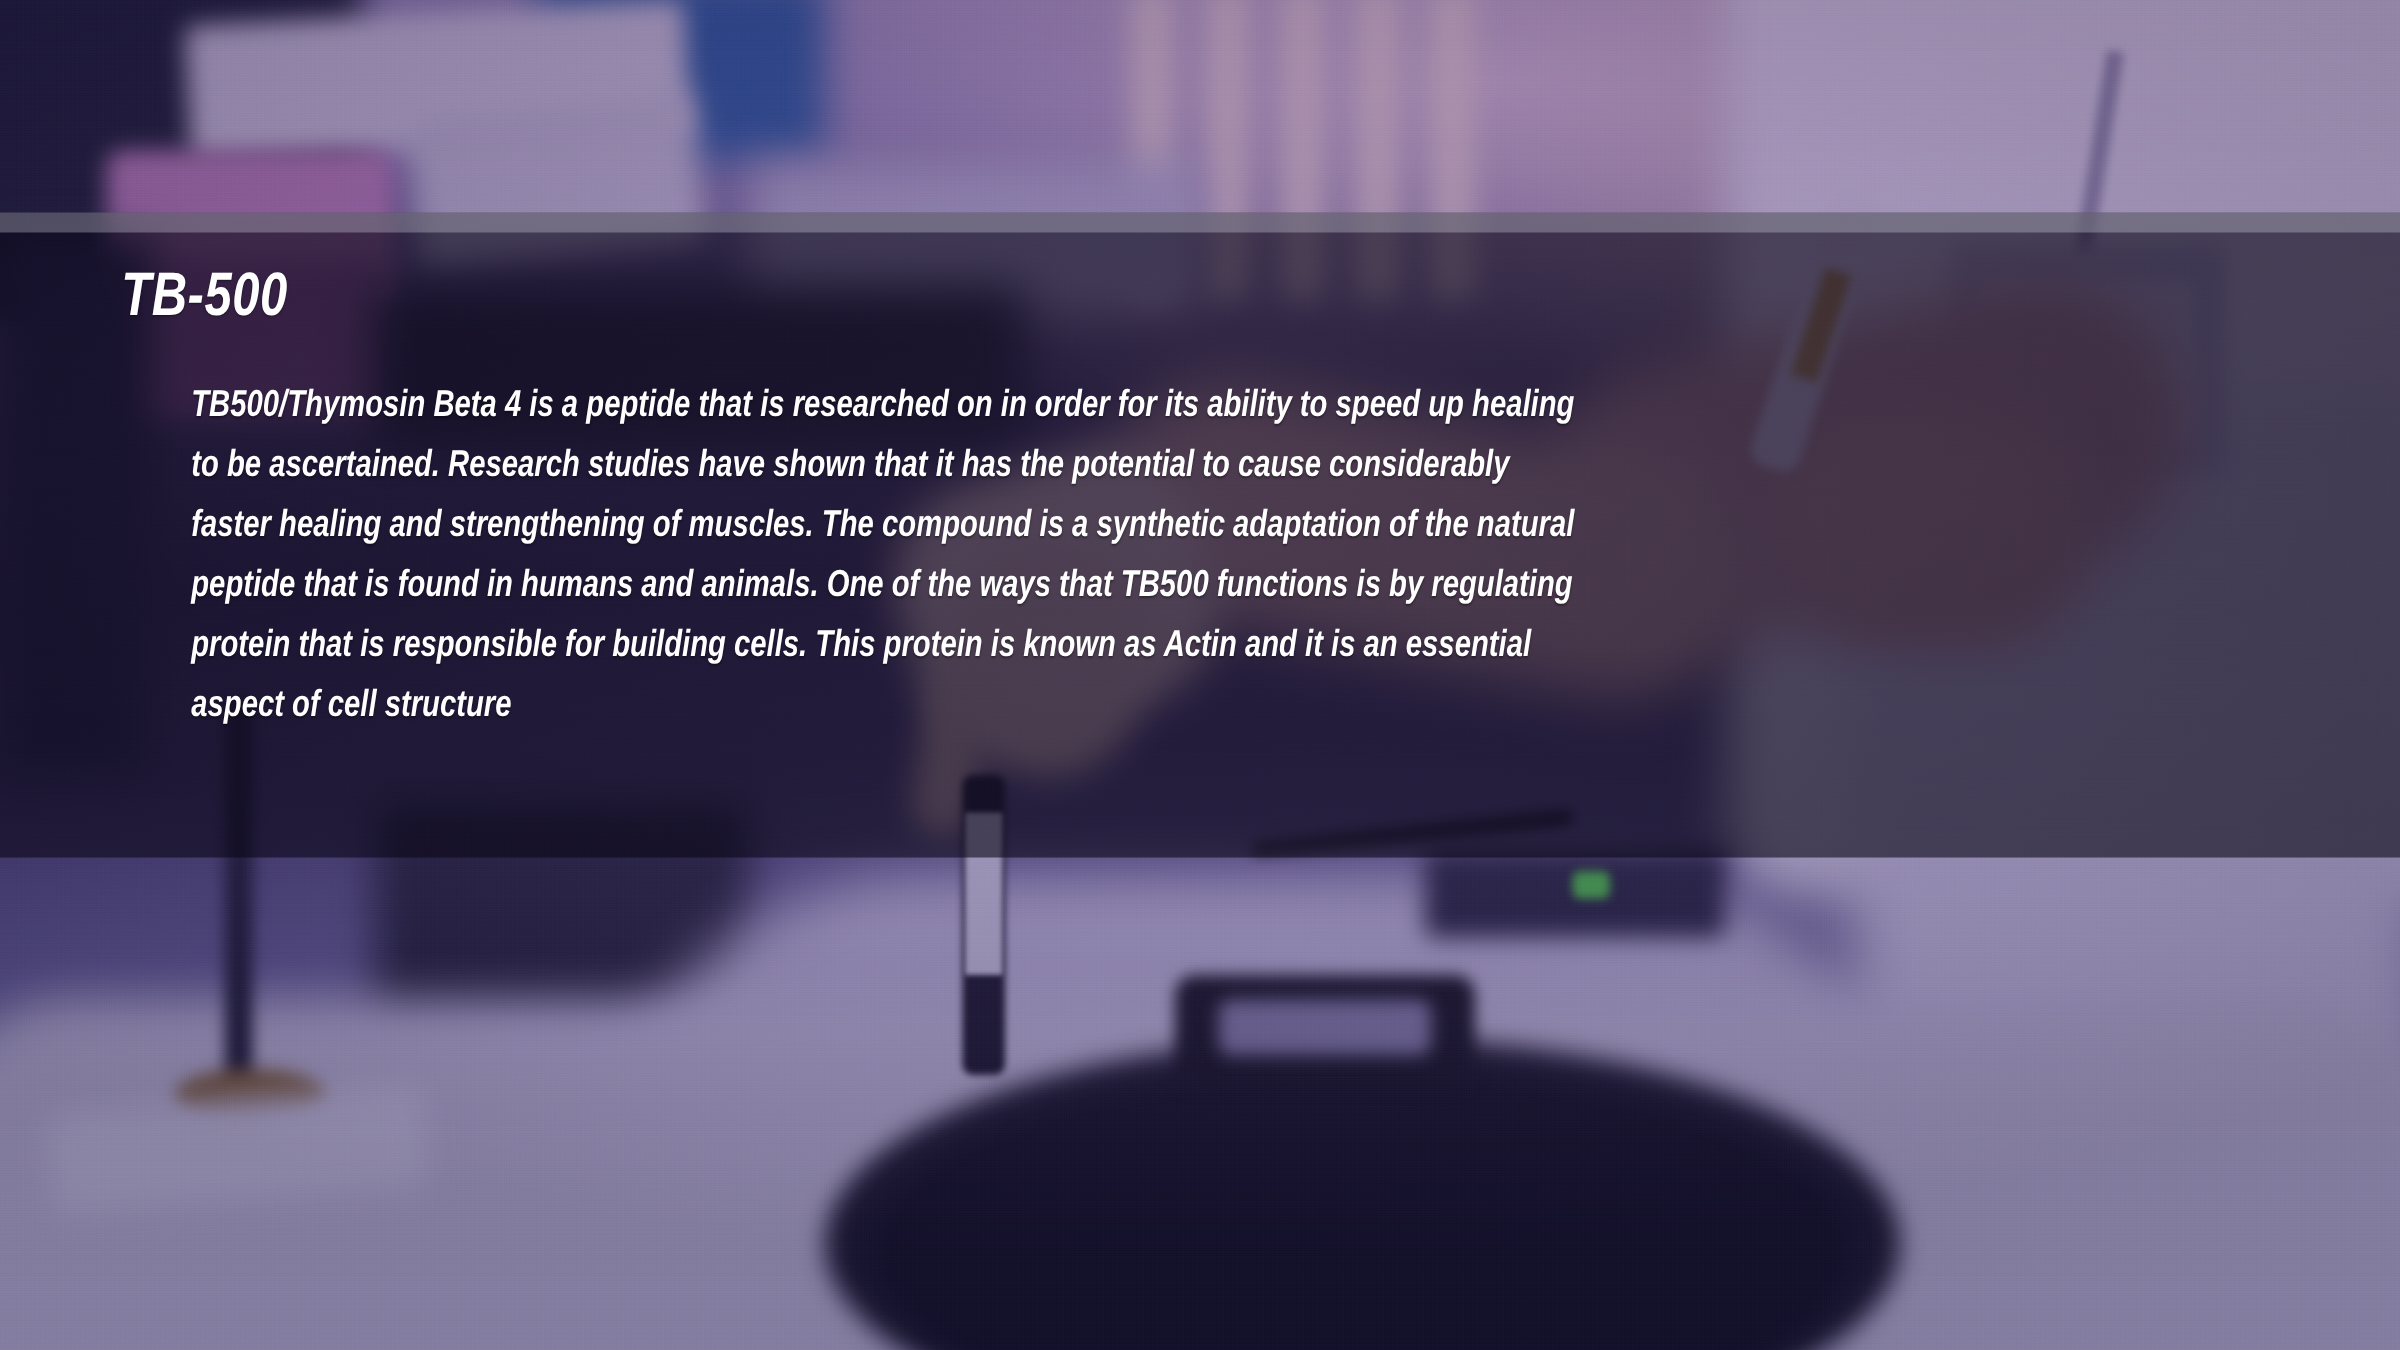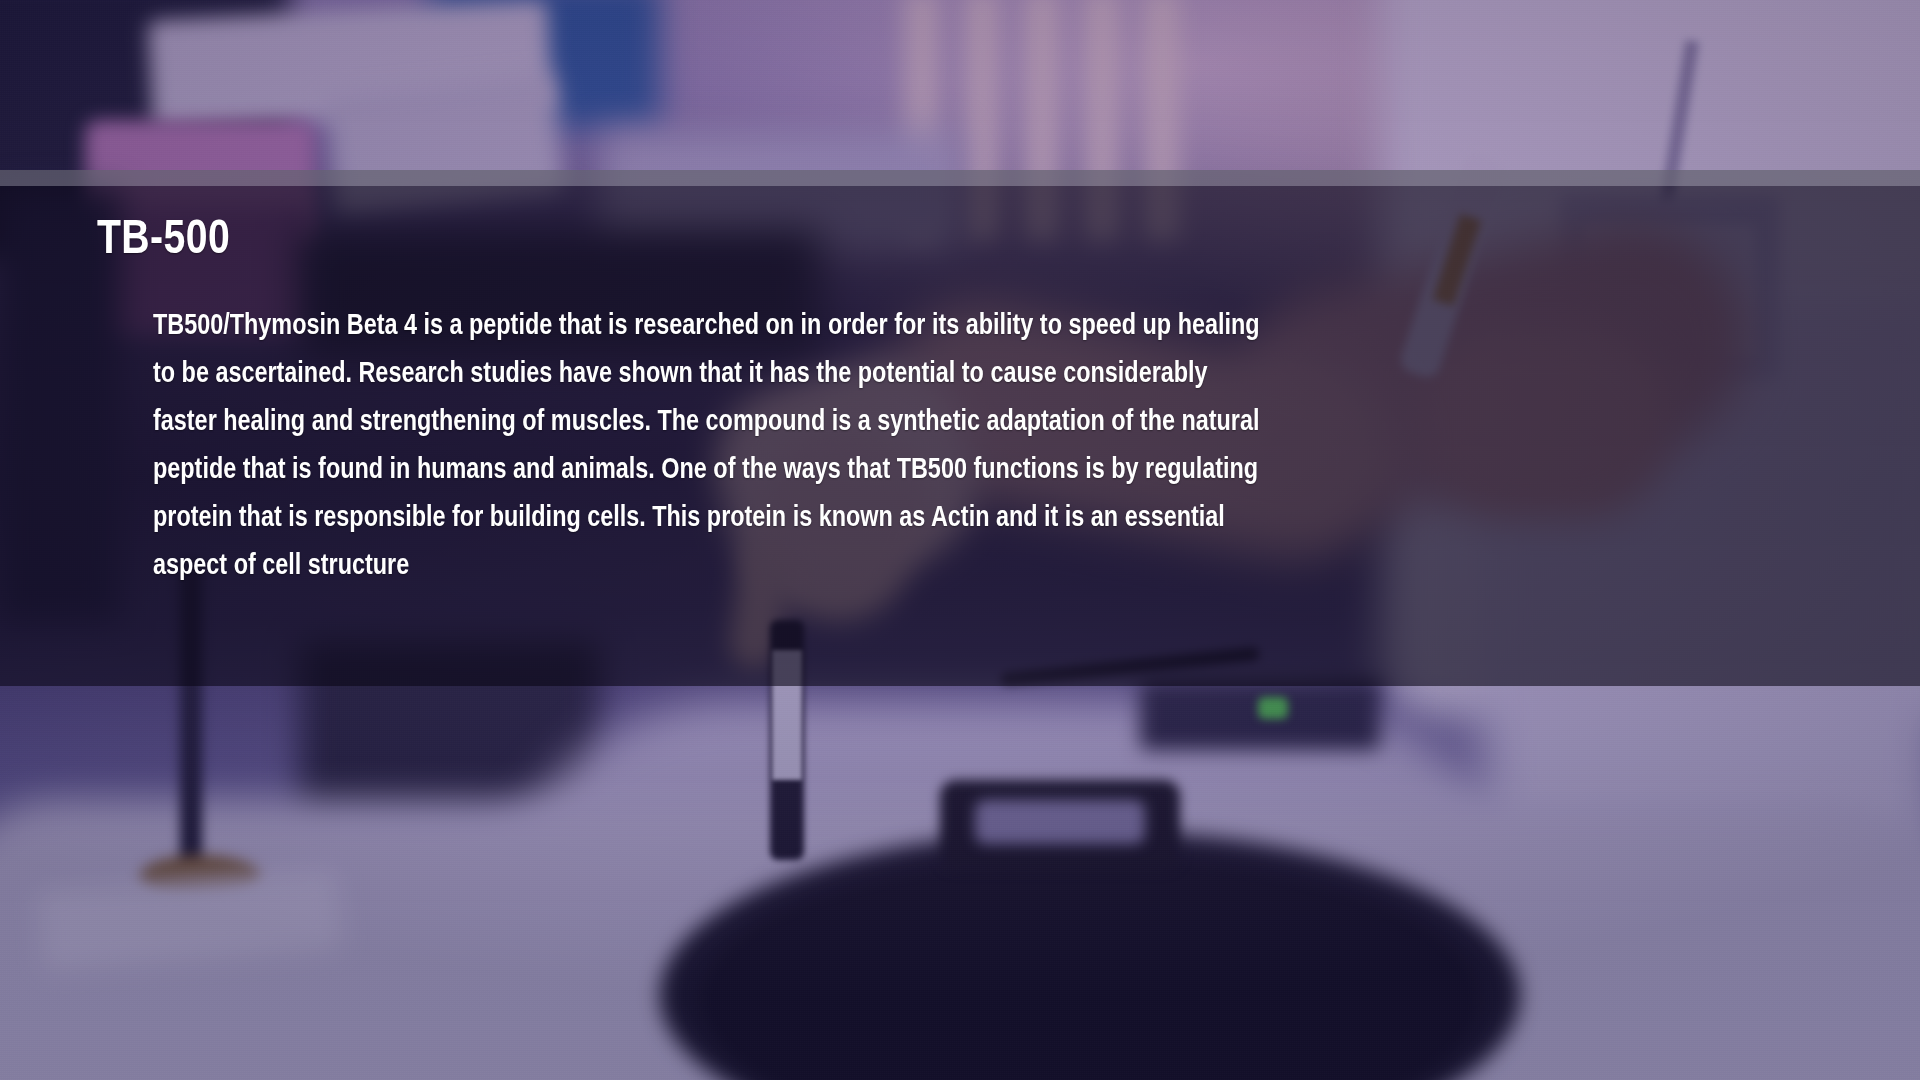--- a/index.html
+++ b/index.html
@@ -3,21 +3,21 @@
 <meta charset="utf-8">
 <title>TB-500</title>
 <style>
   * { margin:0; padding:0; box-sizing:border-box; }
   html, body {
     width:1920px; height:1080px; overflow:hidden;
     background:#1b1430;
     font-family:"Liberation Sans", sans-serif;
   }
 
-  #stage { position:relative; width:1920px; height:1080px; overflow:hidden; }
+  #stage { position:relative; width:1920px; height:1080px; overflow:hidden;font-style:italic; }
 
   
   .photo { position:absolute; inset:0; overflow:hidden; }
 
   
   .bg-base{
     position:absolute; inset:0;
     background:
       radial-gradient(ellipse 60% 45% at 62% 6%,  rgba(255,228,235,.70) 0%, rgba(255,228,235,0) 62%),
       radial-gradient(ellipse 30% 40% at 78% 10%, rgba(255,214,200,.55) 0%, rgba(255,214,200,0) 65%),

